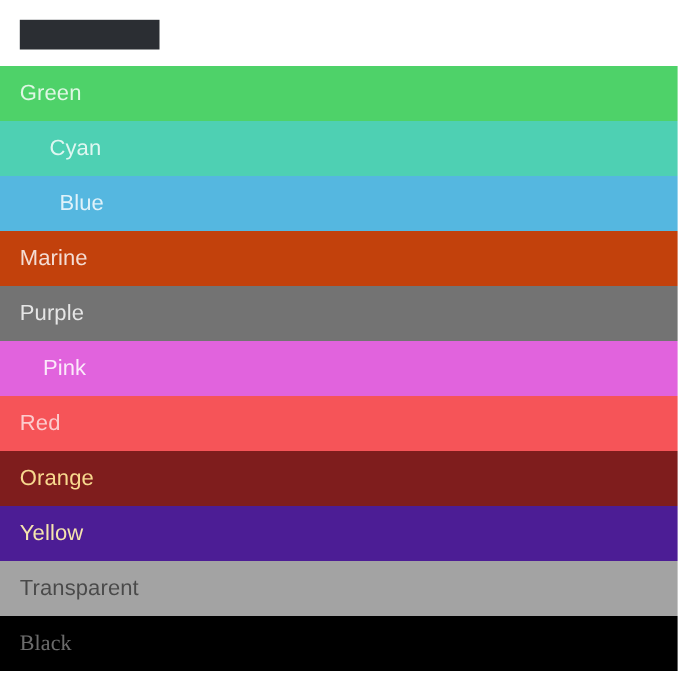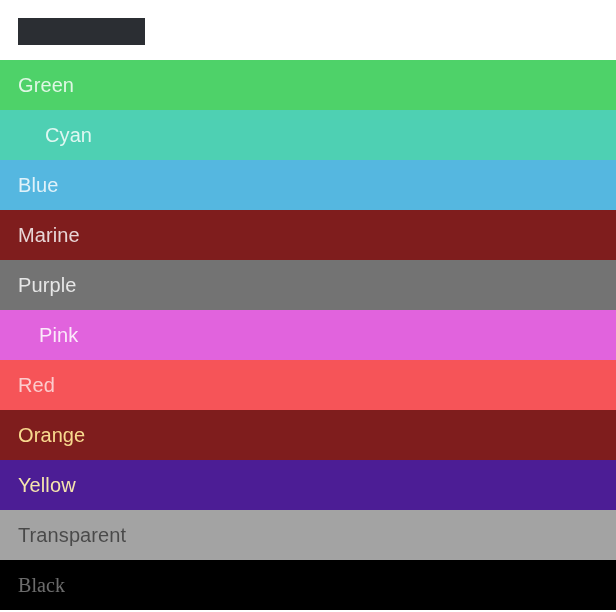--- a/index.html
+++ b/index.html
@@ -83,23 +83,23 @@
 
   <div class="color-list">
 
   <div class="color-row on-dark" style="background: rgb(78, 210, 105);">
         <span class="row-label" style="color: rgba(255, 255, 255, 0.82);">Green</span>
       </div>
       <div class="color-row on-dark" style="background: rgb(78, 208, 179); padding-left: 45px;">
         <span class="row-label" style="color: rgba(255, 255, 255, 0.82);">Cyan</span>
       </div>
       <div class="color-row on-dark" style="background: rgb(85, 183, 224);">
-        <span class="row-label" style="color: rgba(255, 255, 255, 0.82);">Blue</span>
+        <span class="row-label" style="color: rgba(255, 255, 255, 0.82); margin-left: 36px;">Blue</span>
       </div>
-      <div class="color-row on-dark" style="background: #7f1d1d;">
+      <div class="color-row on-dark" style="background: #c2410c;">
         <span class="row-label" style="color: rgba(255, 255, 255, 0.82);">Marine</span>
       </div>
       <div class="color-row on-dark" style="background: #737373;">
         <span class="row-label" style="color: rgba(255, 255, 255, 0.82);">Purple</span>
       </div>
       <div class="color-row on-dark" style="background: rgb(225, 99, 221); padding-left: 39px;">
         <span class="row-label" style="color: rgba(255, 255, 255, 0.86);">Pink</span>
       </div>
       <div class="color-row on-dark" style="background: rgb(246, 84, 88);">
         <span class="row-label" style="color: rgba(255, 255, 255, 0.7);">Red</span>

